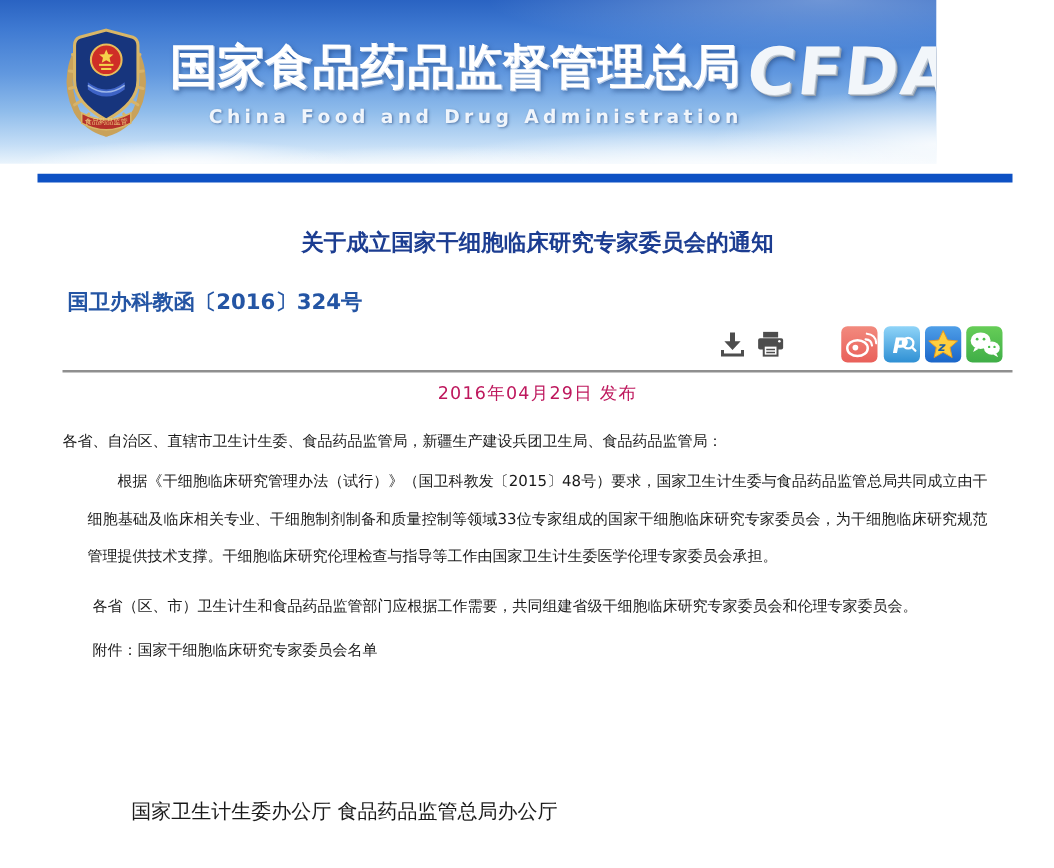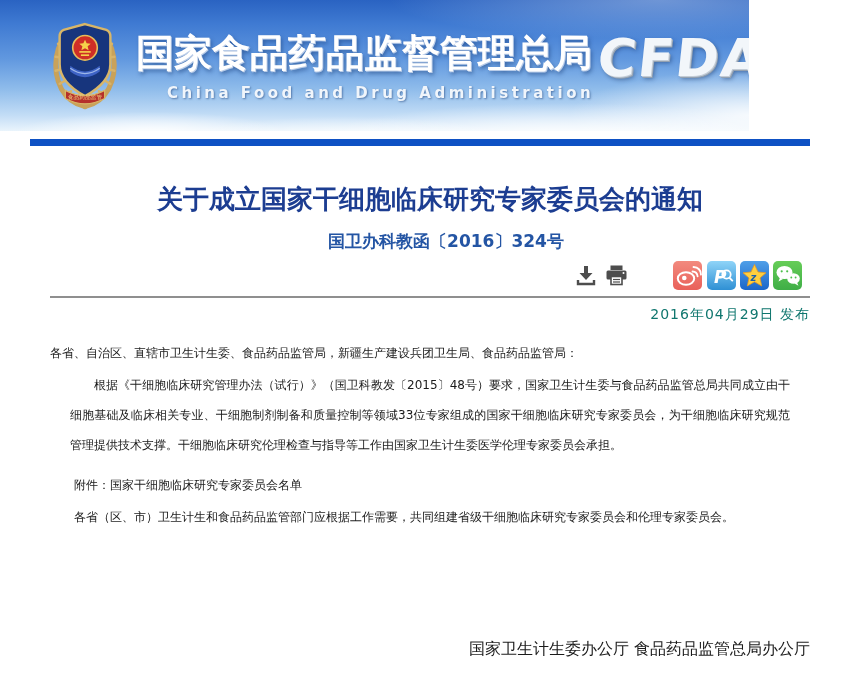--- a/index.html
+++ b/index.html
@@ -45,59 +45,59 @@
     white-space: nowrap;
   }
 
   
   .blue-bar { position: absolute; left: 30px; top: 139px; width: 780px; height: 7px; background: #0e51c4; }
 
   
   .content { position: absolute; left: 50px; top: 160px; width: 760px; height: 534px; }
   .doc-title {
     position: absolute; left: 0; top: 22px; width: 100%;
-    text-align: center; font-size: 26px; font-weight: bold; color: #1c3d91;
+    text-align: center; font-size: 18px; font-weight: bold; color: #1c3d91;
     white-space: nowrap;
   }
   .doc-number {
-    position: absolute; left: 16px; top: 70px; width: 100%;
-    text-align: center; font-size: 17px; font-weight: bold; color: #2455a4;
+    position: absolute; left: 4px; top: 70px; width: 100%;
+    font-size: 17px; font-weight: bold; color: #2455a4;
     white-space: nowrap;
   }
   .toolbar { position: absolute; left: 0; top: 100px; width: 100%; height: 30px; }
   .tool-btn, .share-btn {
     position: absolute; background: none; border: 0; padding: 0; cursor: pointer; display: block;
   }
   .tool-btn.download { left: 524px; top: 3px; width: 24px; height: 24px; }
   .tool-btn.print    { left: 554px; top: 3px; width: 25px; height: 24px; }
   .share-btn { width: 29px; height: 29px; top: 1px; border-radius: 5px; overflow: hidden; }
   .share-btn.weibo  { left: 623px; background: linear-gradient(180deg,#f28a7e,#e9605a); }
   .share-btn.tweibo { left: 657px; background: linear-gradient(180deg,#8fd4f8,#2f90d4); }
   .share-btn.qzone  { left: 690px; background: linear-gradient(180deg,#4f9fe8,#1b66c9); }
   .share-btn.wechat { left: 723px; background: linear-gradient(180deg,#66cd57,#3fae47); }
   .share-btn svg, .tool-btn svg { display: block; width: 100%; height: 100%; }
 
   .sep { position: absolute; left: 0; top: 136px; width: 760px; border-top: 2px solid #8f8f8f; }
   .pub-date {
     position: absolute; right: 0; top: 146px; width: 100%;
-    text-align: right; font-size: 14px; color: #0f766e; letter-spacing: 1px;
+    text-align: center; font-size: 14px; color: #be185d; letter-spacing: 1px;
   }
 
   .body-text { position: absolute; left: 0; top: 178px; width: 760px; padding-right: 20px; }
   .body-text p {
     font-size: 12px; line-height: 30px; color: #1a1a1a;
     text-align: justify; margin: 0 0 2px 0;
   }
   .body-text p.indent { text-indent: 2em; }
   .body-text p.gap-after { margin-bottom: 10px; margin-left: 20px; }
   .body-text p.gap-small { margin-bottom: 5px; }
 
   .footer-sign {
     position: absolute; left: 0; top: 475px; width: 760px;
-    padding-left: 55px; text-align: right;
+    padding-left: 55px; text-align: left;
     font-size: 16px; color: #1a1a1a; line-height: 28px;
   }
   .footer-sign .sign-date { margin-top: 4px; }
 </style>
 </head>
 <body>
 
 <div class="page">
 
   <header class="banner">
@@ -186,21 +186,21 @@
         </svg>
       </button>
     </div>
 
     <div class="sep"></div>
     <div class="pub-date">2016年04月29日 发布</div>
 
     <div class="body-text">
       <p>各省、自治区、直辖市卫生计生委、食品药品监管局，新疆生产建设兵团卫生局、食品药品监管局：</p>
       <p class="indent gap-after">根据《干细胞临床研究管理办法（试行）》（国卫科教发〔2015〕48号）要求，国家卫生计生委与食品药品监管总局共同成立由干细胞基础及临床相关专业、干细胞制剂制备和质量控制等领域33位专家组成的国家干细胞临床研究专家委员会，为干细胞临床研究规范管理提供技术支撑。干细胞临床研究伦理检查与指导等工作由国家卫生计生委医学伦理专家委员会承担。</p>
+      <p class="indent gap-small">各省（区、市）卫生计生和食品药品监管部门应根据工作需要，共同组建省级干细胞临床研究专家委员会和伦理专家委员会。</p>
       <p class="indent">附件：国家干细胞临床研究专家委员会名单</p>
-      <p class="indent gap-small">各省（区、市）卫生计生和食品药品监管部门应根据工作需要，共同组建省级干细胞临床研究专家委员会和伦理专家委员会。</p>
     </div>
 
     <div class="footer-sign">
       <div class="sign-offices">国家卫生计生委办公厅 食品药品监管总局办公厅</div>
     </div>
   </main>
 </div>
 
 </body></html>

